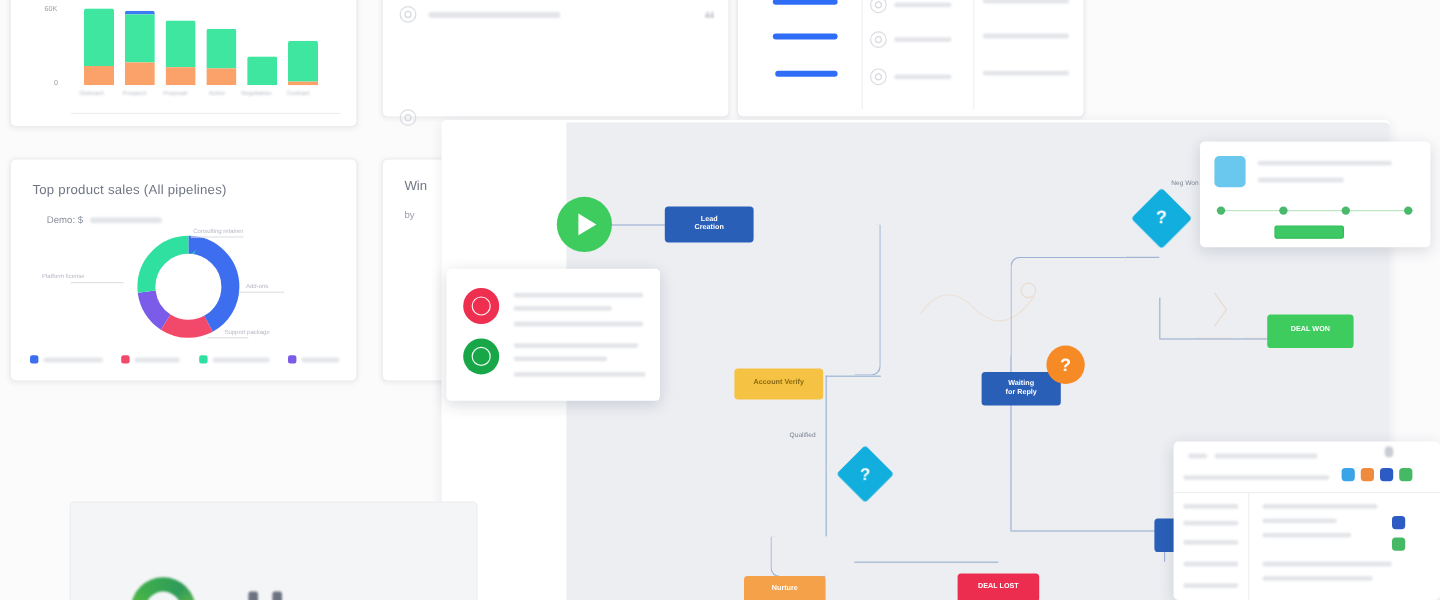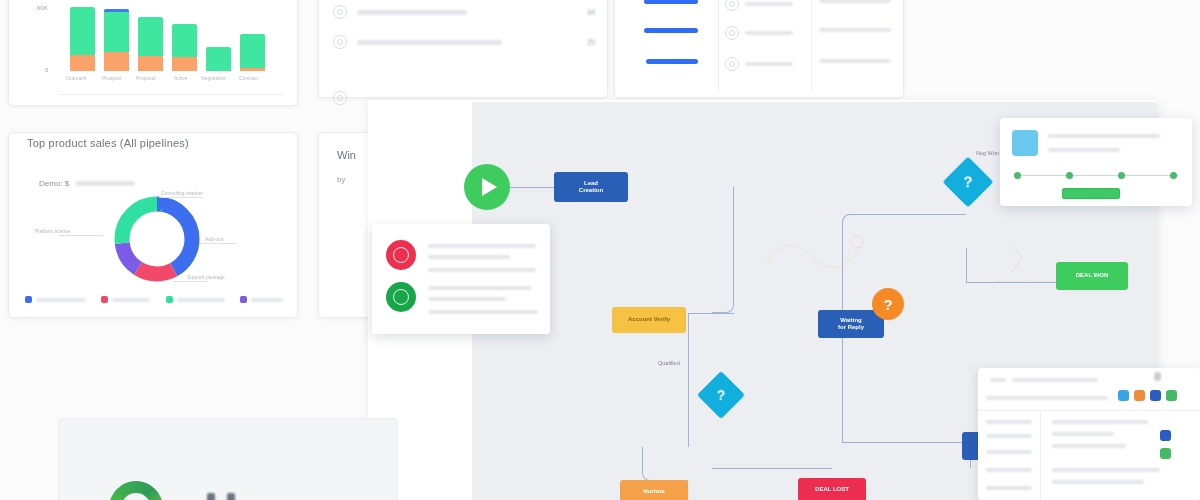--- a/index.html
+++ b/index.html
@@ -25,21 +25,21 @@
   #bar-plot { position: absolute; left: 55px; top: 70px; width: 210px; height: 72px; }
   .bar-col { position: absolute; bottom: 10px; width: 25px; border-radius: 2px 2px 0 0; overflow: hidden; display: flex; flex-direction: column; justify-content: flex-end; }
   .seg-top { background: #3d7bf5; }
   .seg-green { background: #3ee6a0; }
   .seg-orange { background: #fba26a; }
   .axis-lbl { position: absolute; color: #b7bbc4; font-size: 5px; filter: blur(.7px); }
   .tick-lbl { position: absolute; color: #9aa0ab; font-size: 6px; filter: blur(.5px); }
   .bar-baseline { position: absolute; left: 50px; bottom: 10px; width: 225px; height: 1px; background: #eeeff2; }
 
   #donut-card { left: 8px; top: 132px; width: 290px; height: 186px; }
-  .card-title { position: absolute; left: 18px; top: 4px; font-size: 11px; color: #707683; letter-spacing: .2px; filter: blur(.55px); }
+  .card-title { position: absolute; left: 18px; top: 20px; font-size: 11px; color: #707683; letter-spacing: .2px; filter: blur(.55px); }
   #donut-total { position: absolute; left: 30px; top: 46px; font-size: 8px; color: #8b919c; filter: blur(.5px); }
   #donut-wrap { position: absolute; left: 100px; top: 58px; width: 96px; height: 96px; }
   .donut-hole { position: absolute; left: 22px; top: 22px; width: 52px; height: 52px; border-radius: 50%; background: #fff; }
   .donut-leader { position: absolute; height: 1px; background: #dfe1e6; }
   .leader-txt { position: absolute; font-size: 5px; color: #b4b8c1; filter: blur(.6px); }
   .legend-row { position: absolute; left: 16px; bottom: 14px; width: 258px; display: flex; justify-content: space-between; align-items: center; }
   .legend-item { display: flex; align-items: center; gap: 4px; }
   .legend-dot { width: 7px; height: 7px; border-radius: 2px; filter: blur(.4px); }
   .legend-bar { height: 4px; border-radius: 2px; background: #e4e6ea; filter: blur(.9px); }
 
@@ -216,25 +216,20 @@
   <div class="card" id="win-card">
     <div id="win-title">Win</div>
     <div id="win-sub">by</div>
   </div>
 
   <div class="card" id="list-card">
     <div class="list-row" style="top:92px;">
       <span class="ring-icon"></span>
       <span class="ph" style="width:110px; height:5px; margin-left:10px;"></span>
       <span class="row-val">44</span>
-    </div>
-    <div class="list-row" style="top:122px;">
-      <span class="ring-icon"></span>
-      <span class="ph" style="width:145px; height:5px; margin-left:10px;"></span>
-      <span class="row-val">29</span>
     </div>
     <div class="list-row" style="top:178px;">
       <span class="ring-icon"></span>
     </div>
   </div>
 
   <div class="card" id="blue-card">
     <div class="blue-divider" style="left:103px;"></div>
     <div class="blue-divider" style="left:196px;"></div>
 

